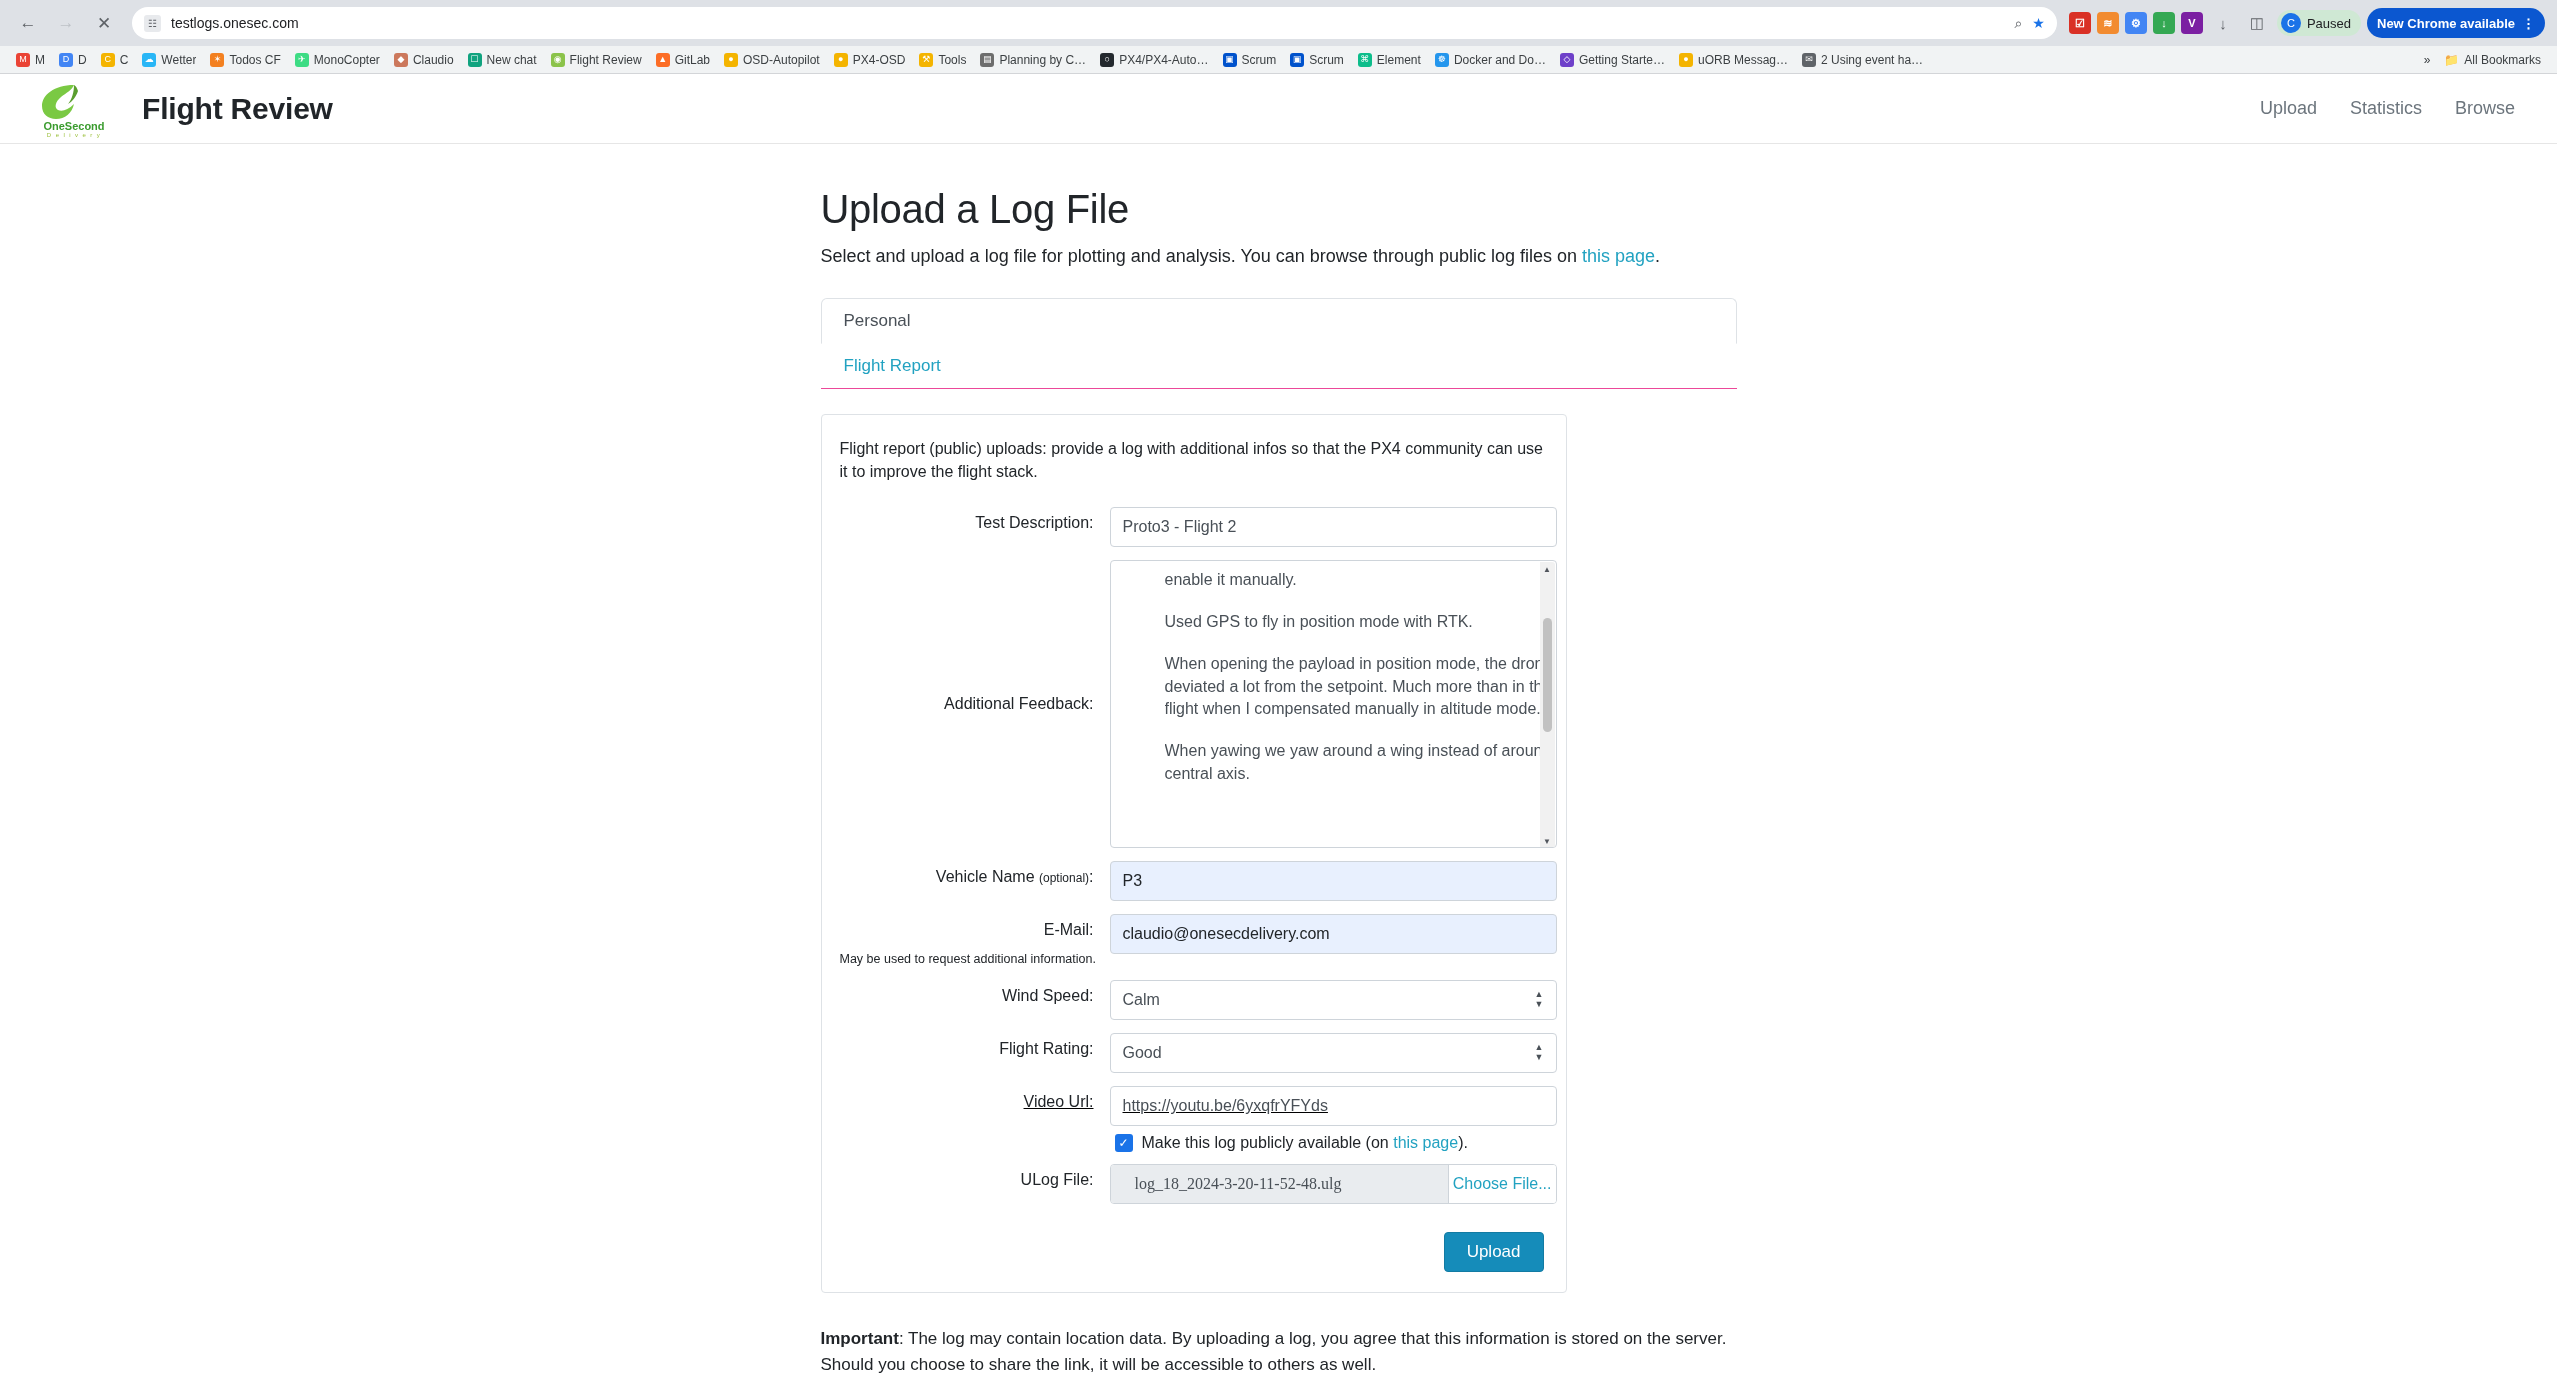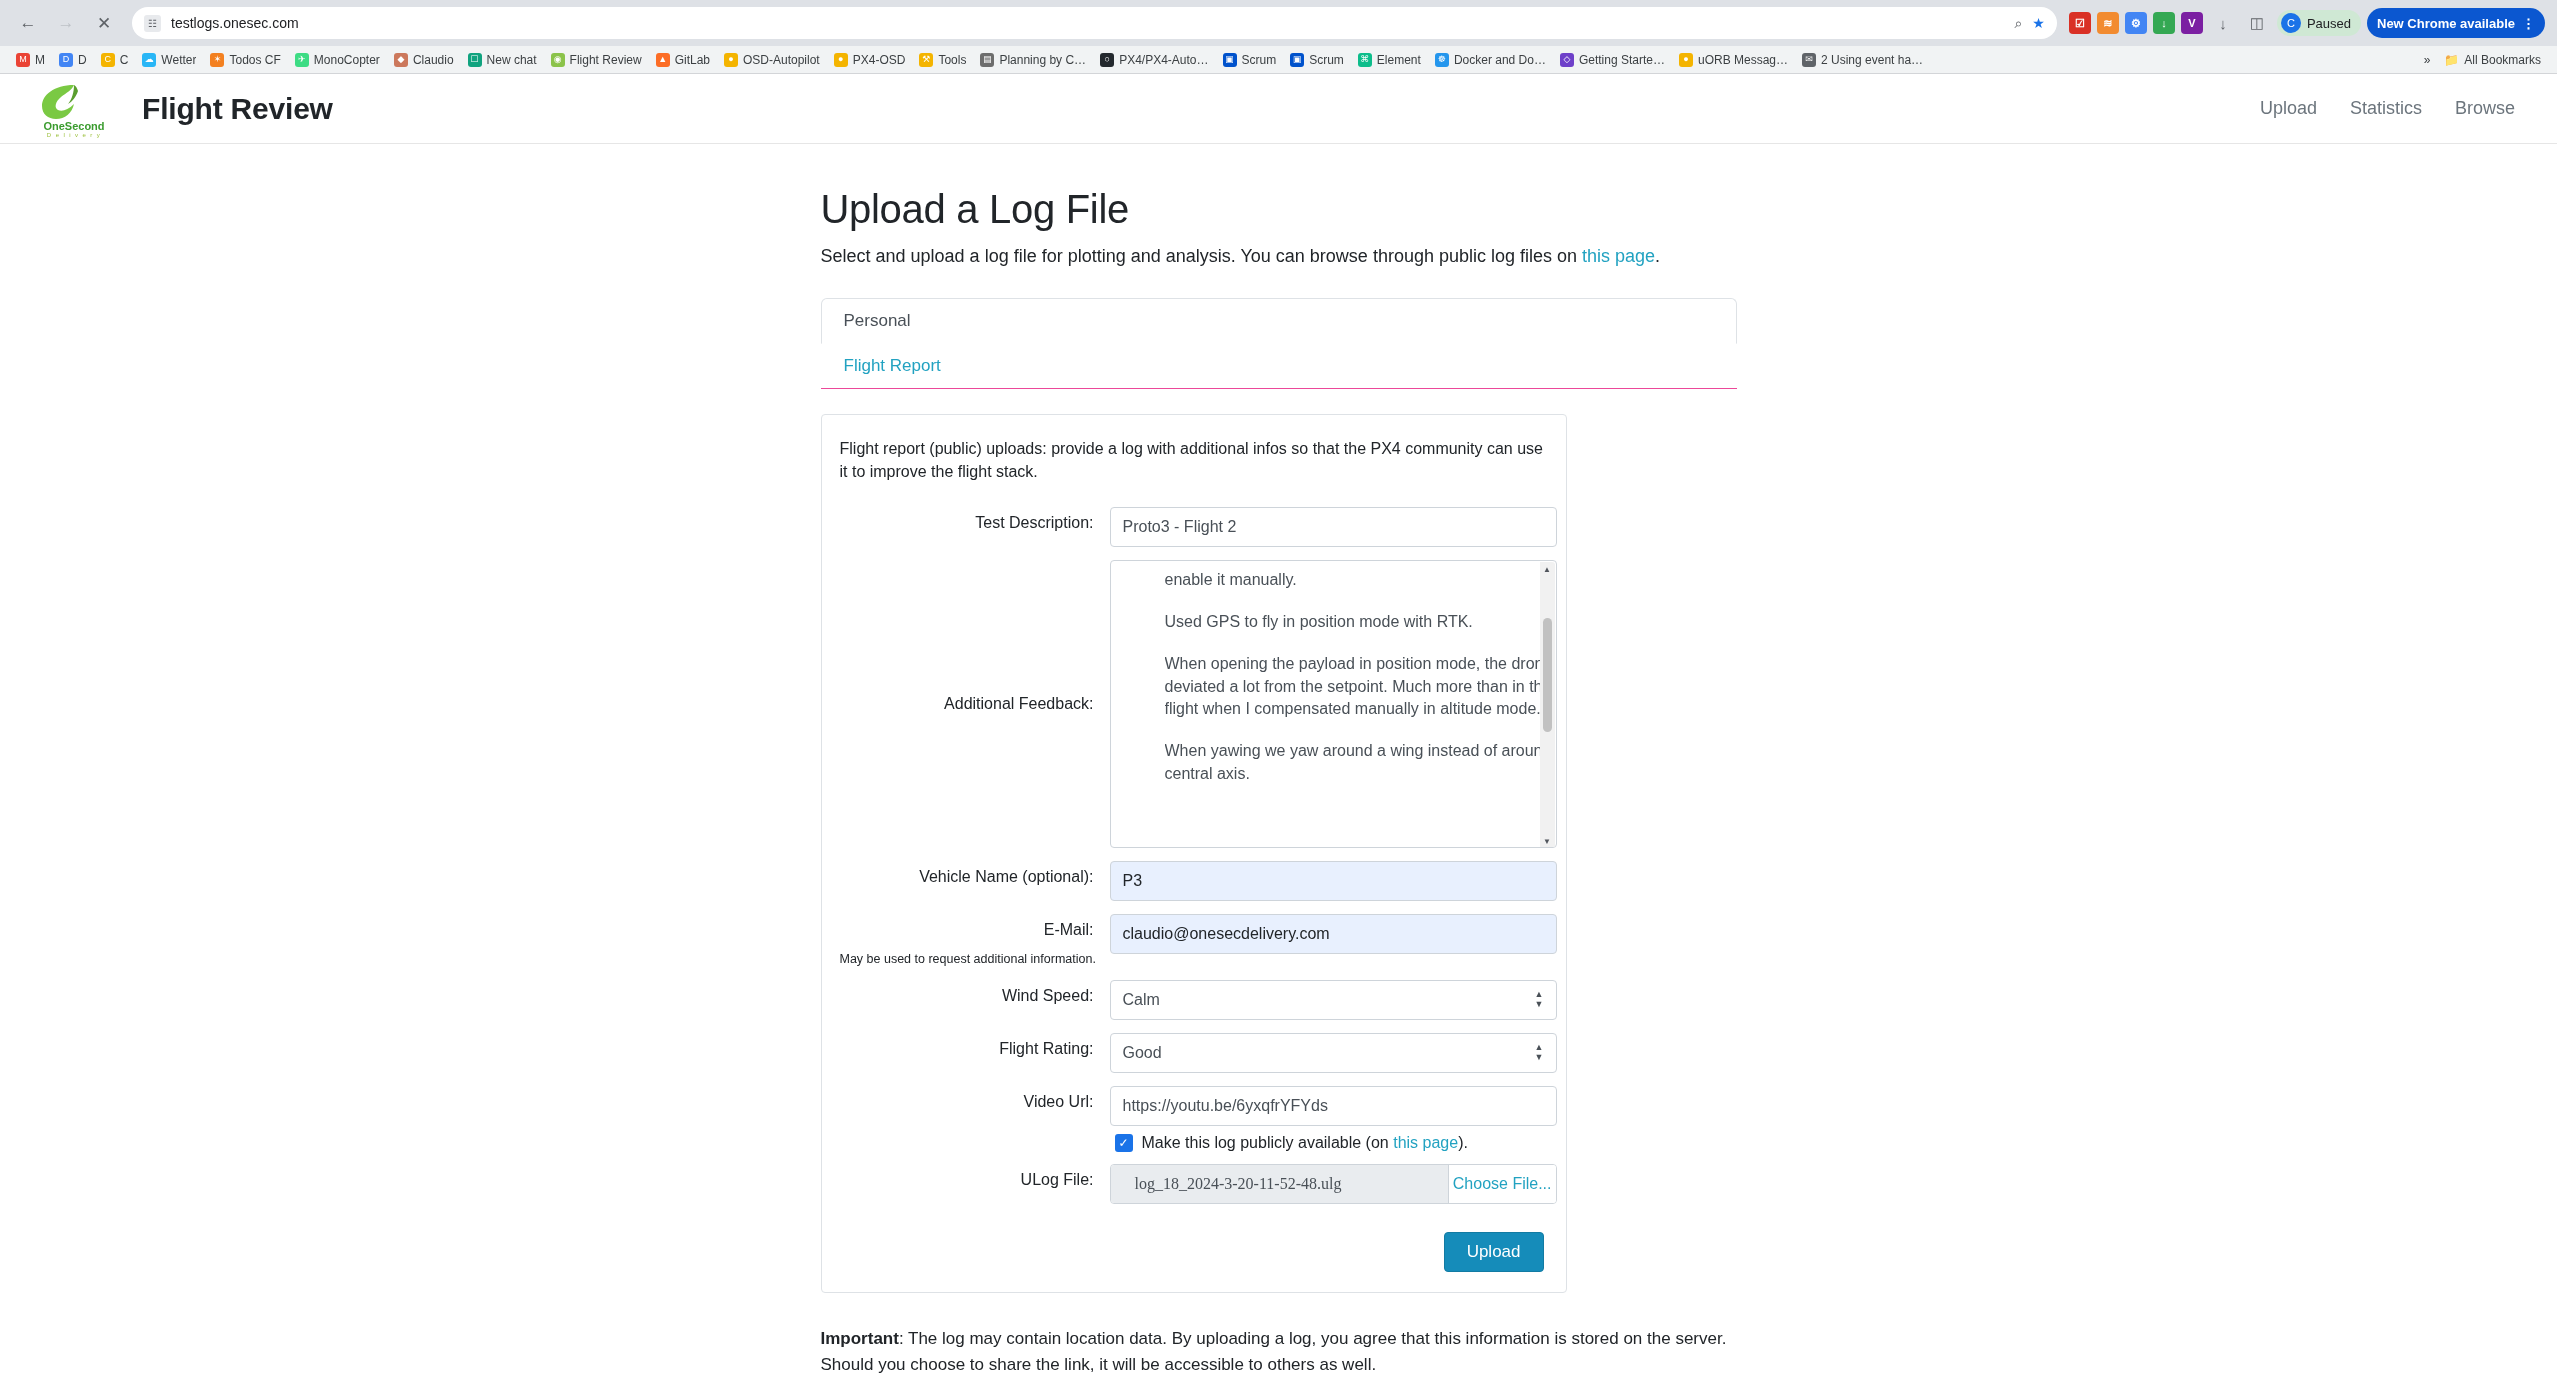--- a/index.html
+++ b/index.html
@@ -269,21 +269,21 @@
   .form-label {
     width: 270px;
     flex: 0 0 270px;
     text-align: right;
     padding-right: 16px;
     font-size: 16px;
     color: #212529;
     padding-top: 7px;
   }
   .form-label .opt {
-    font-size: 16px;
+    font-size: 12px;
     color: #212529;
   }
   .field { flex: 1 1 auto; }
 
   .input {
     width: 447px;
     height: 40px;
     border: 1px solid #ced4da;
     border-radius: 4px;
     background: #fff;
@@ -669,21 +669,21 @@
       <div class="form-row">
         <div class="form-label">Flight Rating:</div>
         <div class="field">
           <div class="select">
             <span>Good</span>
             <span class="chev">▲<br>▼</span>
           </div>
         </div>
       </div>
 
-      <div class="form-row" style="margin-bottom:6px;">
+      <div class="form-row" style="margin-bottom:6px;text-decoration:underline;">
         <div class="form-label">Video Url:</div>
         <div class="field">
           <div class="input">https://youtu.be/6yxqfrYFYds</div>
         </div>
       </div>
 
       <div class="check-row">
         <div class="checkbox">✓</div>
         <div>
           <span>Make this log publicly available (on </span><a class="link">this page</a><span>).</span>

